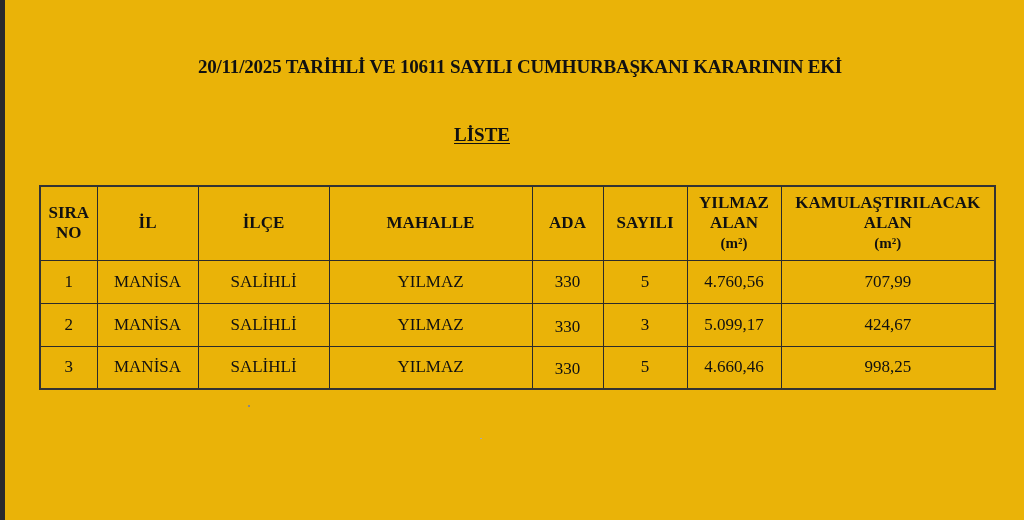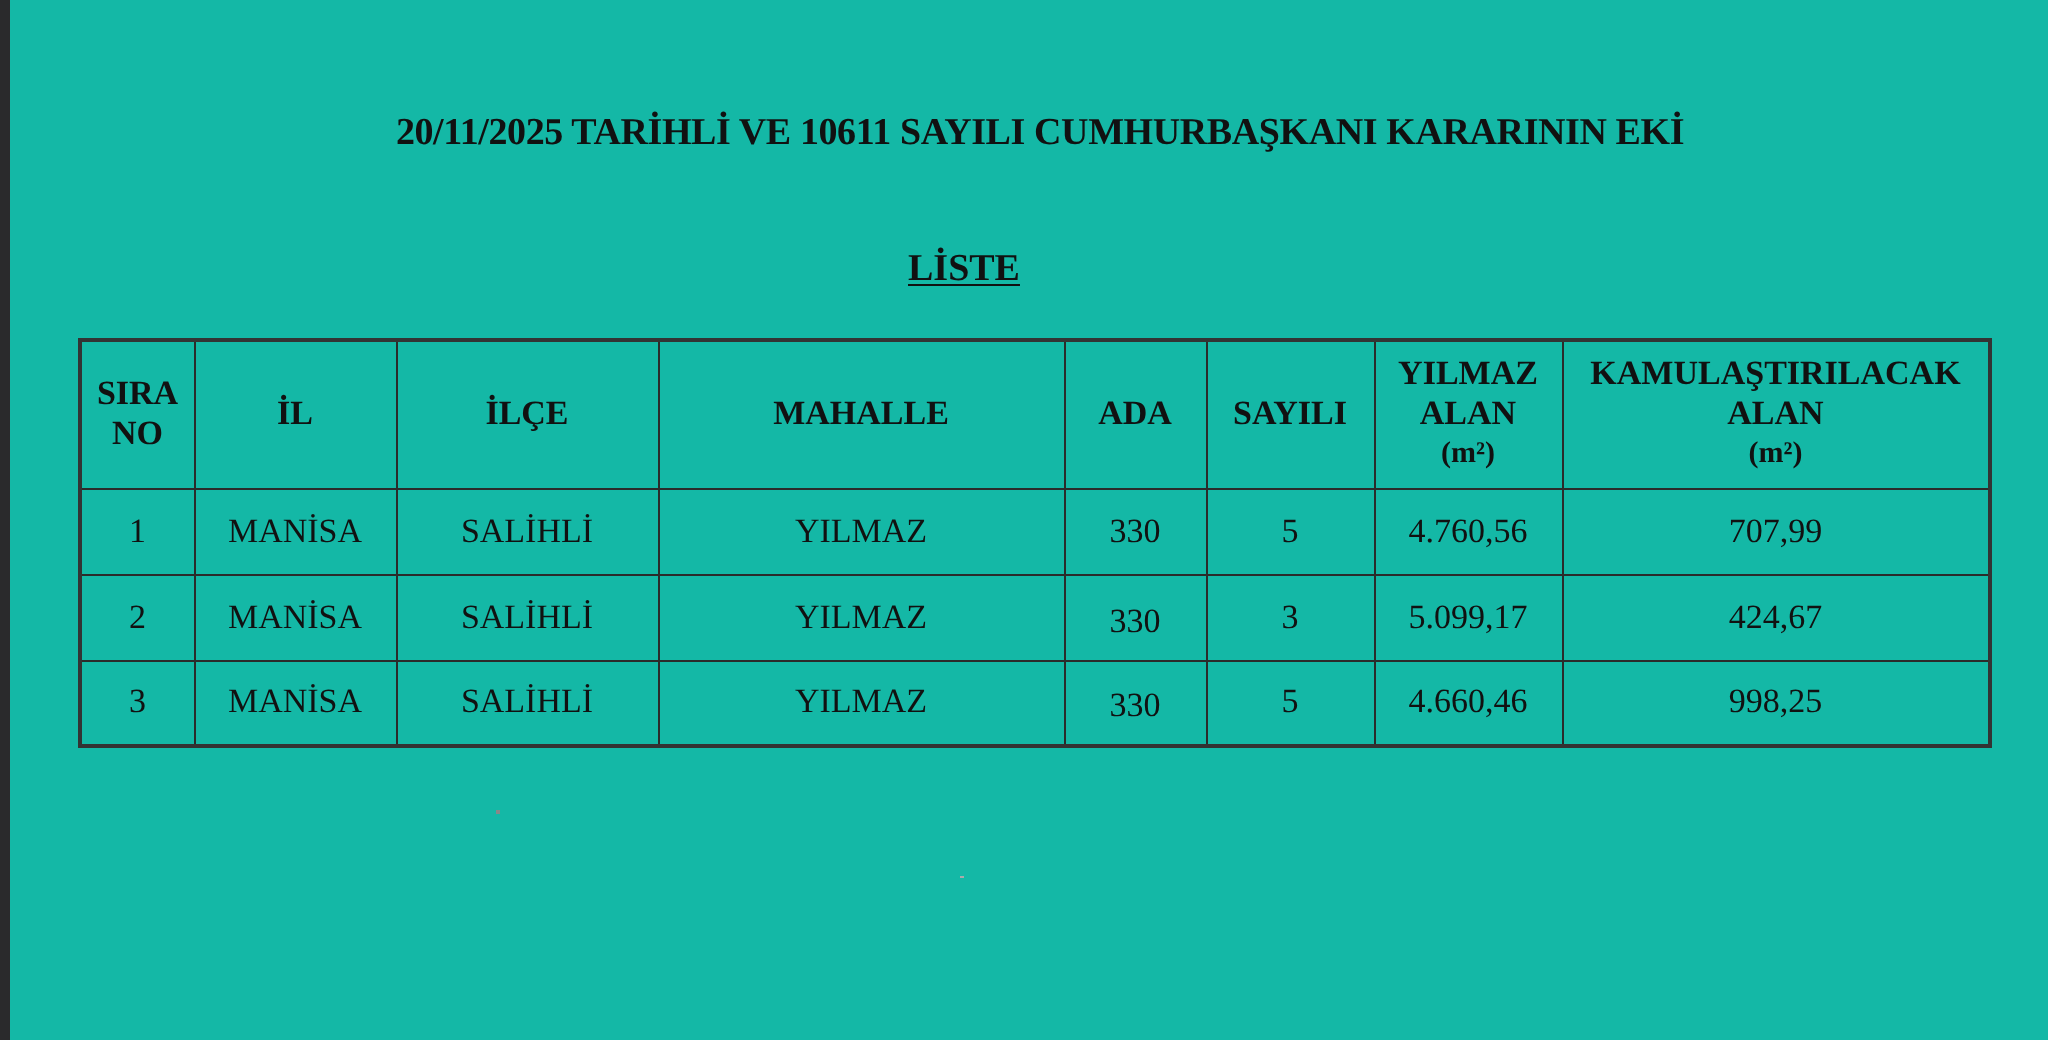--- a/index.html
+++ b/index.html
@@ -2,37 +2,37 @@
 <html><head>
   <meta charset="utf-8">
   <style>
     * { box-sizing: border-box; margin: 0; padding: 0; }
     html, body {
       width: 1024px; height: 520px; overflow: hidden;
       background: #fdfdfe;
       font-family: "Liberation Serif", "DejaVu Serif", serif;
       color: #111;
     }
-    .page { position: relative; width: 1024px; height: 520px; background: #14b8a6; }
+    .page { position: relative; width: 1024px; height: 520px; background: #eab308; }
     .left-edge {
       position: absolute; left: 0; top: 0; width: 5px; height: 520px;
       background: #2a2a2c;
     }
     .title {
       position: absolute; left: 0; top: 56px; width: 1040px;
       text-align: center; font-weight: bold; font-size: 19px; line-height: 22px;
       letter-spacing: -0.2px;
     }
     .subtitle {
       position: absolute; left: 454px; top: 80px;
       font-weight: bold; font-size: 19px; line-height: 22px;
       text-decoration: underline; text-underline-offset: 2px; margin-top: 44px;
     }
     table.liste {
-      position: absolute; left: 39px; top: 169px;
+      position: absolute; left: 39px; top: 185px;
       width: 955px; border-collapse: collapse;
       table-layout: fixed;
     }
     table.liste th, table.liste td {
       border: 1.5px solid #2b2b2b;
       text-align: center; vertical-align: middle;
       font-size: 17px;
     }
     table.liste th {
       font-weight: bold; height: 74px; line-height: 20px;

